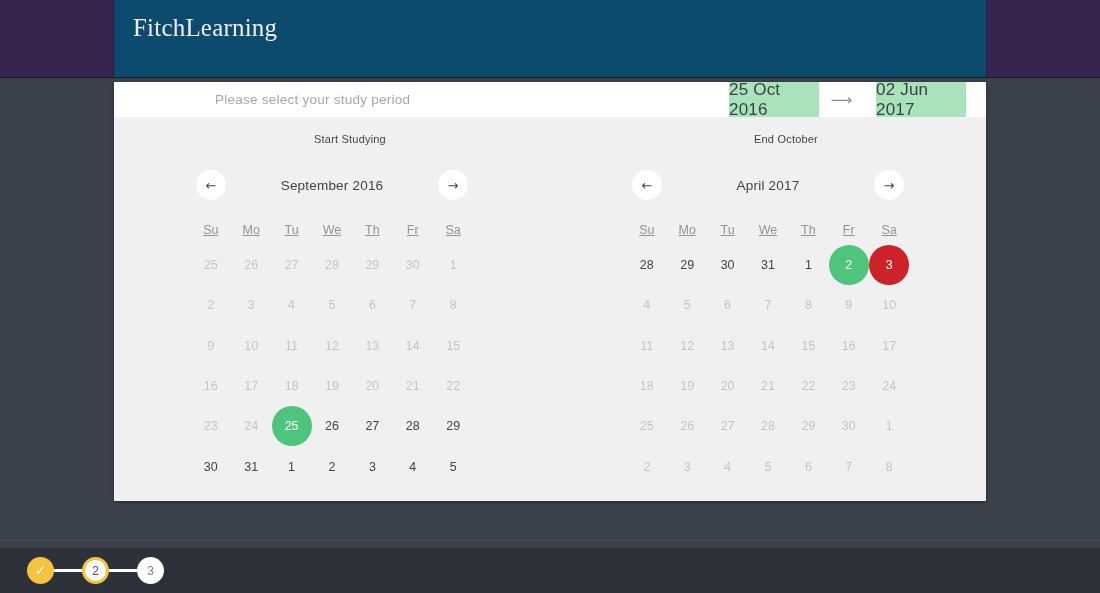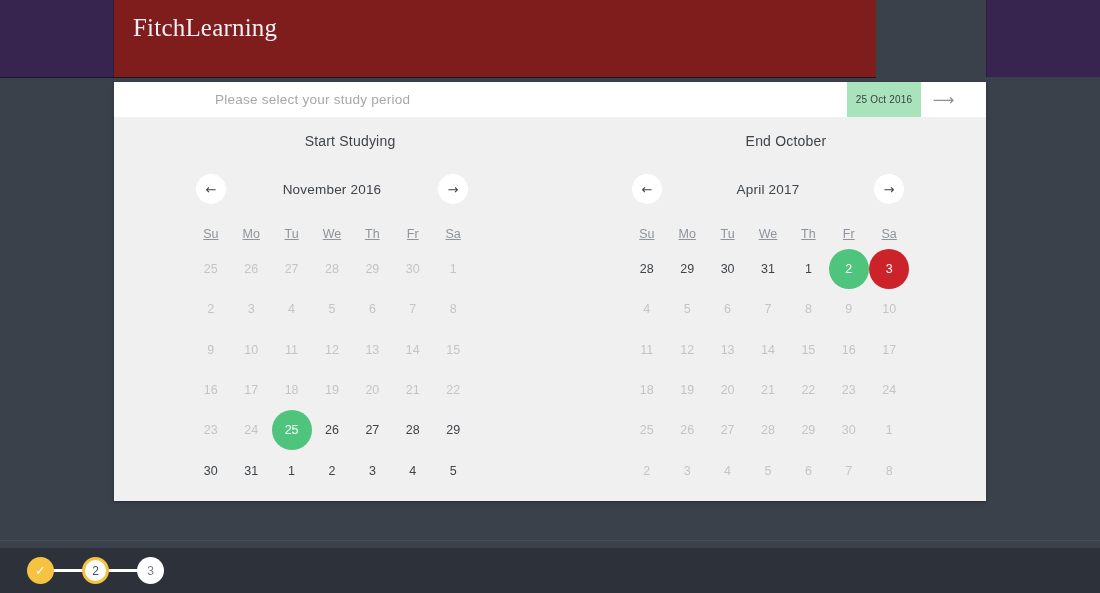--- a/index.html
+++ b/index.html
@@ -7,22 +7,22 @@
     width: 1100px; height: 593px;
     background: #3b414b;
     font-family: "Liberation Sans", sans-serif;
     overflow: hidden;
   }
   #app { position: relative; width: 1100px; height: 593px; }
 
   
   .header {
     position: absolute; left: 0; top: 0;
-    width: 876px; height: 78px;
-    background: #7f1d1d;
+    width: 1100px; height: 78px;
+    background: #0c4a6e;
     border-bottom: 1px solid #161821;
     text-align: center;
   }
   .header-side-left {
     position: absolute; left: 0; top: 0; width: 114px; height: 77px;
     background: #372550; border-right: 1px solid #2b1c40;
   }
   .header-side-right {
     position: absolute; left: 986px; top: 0; width: 114px; height: 77px;
     background: #372550; border-left: 1px solid #2b1c40;
@@ -45,34 +45,34 @@
     position: relative; height: 35px; background: #ffffff;
     display: flex; align-items: stretch; padding-left: 8px;
   }
   .summary-placeholder {
     flex: 1; display: flex; align-items: center;
     padding-left: 93px; font-size: 13.5px; color: #a7a7a7;
     letter-spacing: .25px;
   }
   .date-chip {
     display: flex; align-items: center; justify-content: center;
-    width: 74px; background: #a9e3bc; color: #3c4146;
-    font-size: 10px; letter-spacing: .2px; margin-left: 12px;
+    width: 90px; background: #a9e3bc; color: #3c4146;
+    font-size: 17px; letter-spacing: .2px; margin-left: 12px;
   }
   .arrow-sep {
     width: 45px; display: flex; align-items: center; justify-content: center;
     color: #8a8f95; font-size: 15px; background: #ffffff;
   }
   .chip-tail { width: 20px; background: #ffffff; }
 
   
   .cal-wrap { display: flex; padding-top: 16px; }
   .cal { width: 436px; }
   .cal-title {
-    text-align: center; font-size: 14px; color: #3f444a;
+    text-align: center; font-size: 11px; color: #3f444a;
     letter-spacing: .2px; margin-bottom: 22px; margin-left: 36px;
   }
   .cal-nav {
     display: flex; align-items: center; justify-content: center;
     height: 36px; margin-bottom: 12px; position: relative;
   }
   .nav-btn {
     position: absolute; width: 30px; height: 30px; border-radius: 50%;
     background: #ffffff; color: #3f444a;
     display: flex; align-items: center; justify-content: center;
@@ -135,30 +135,31 @@
     <div class="header-side-right"></div>
     <div class="brand">FitchLearning</div>
   </div>
 
   <div class="card">
 
     <div class="summary-bar">
       <div class="summary-placeholder">Please select your study period</div>
       <div class="date-chip">25 Oct 2016</div>
       <div class="arrow-sep">⟶</div>
+      <div class="date-chip">02 Jun 2017</div>
       <div class="chip-tail"></div>
     </div>
 
     <div class="cal-wrap">
 
       <div class="cal">
         <div class="cal-title">Start Studying</div>
         <div class="cal-nav">
           <button class="nav-btn nav-prev">←</button>
-          <div class="cal-month">November 2016</div>
+          <div class="cal-month">September 2016</div>
           <button class="nav-btn nav-next">→</button>
         </div>
         <div class="cal-grid">
             <div class="dow">Su</div>
             <div class="dow">Mo</div>
             <div class="dow">Tu</div>
             <div class="dow">We</div>
             <div class="dow">Th</div>
             <div class="dow">Fr</div>
             <div class="dow">Sa</div>

